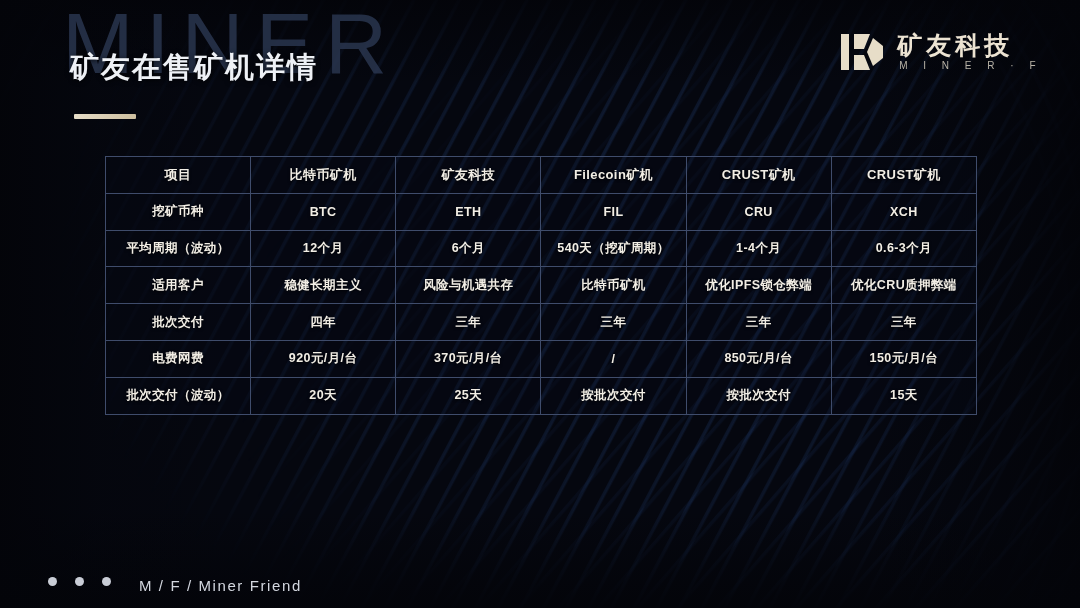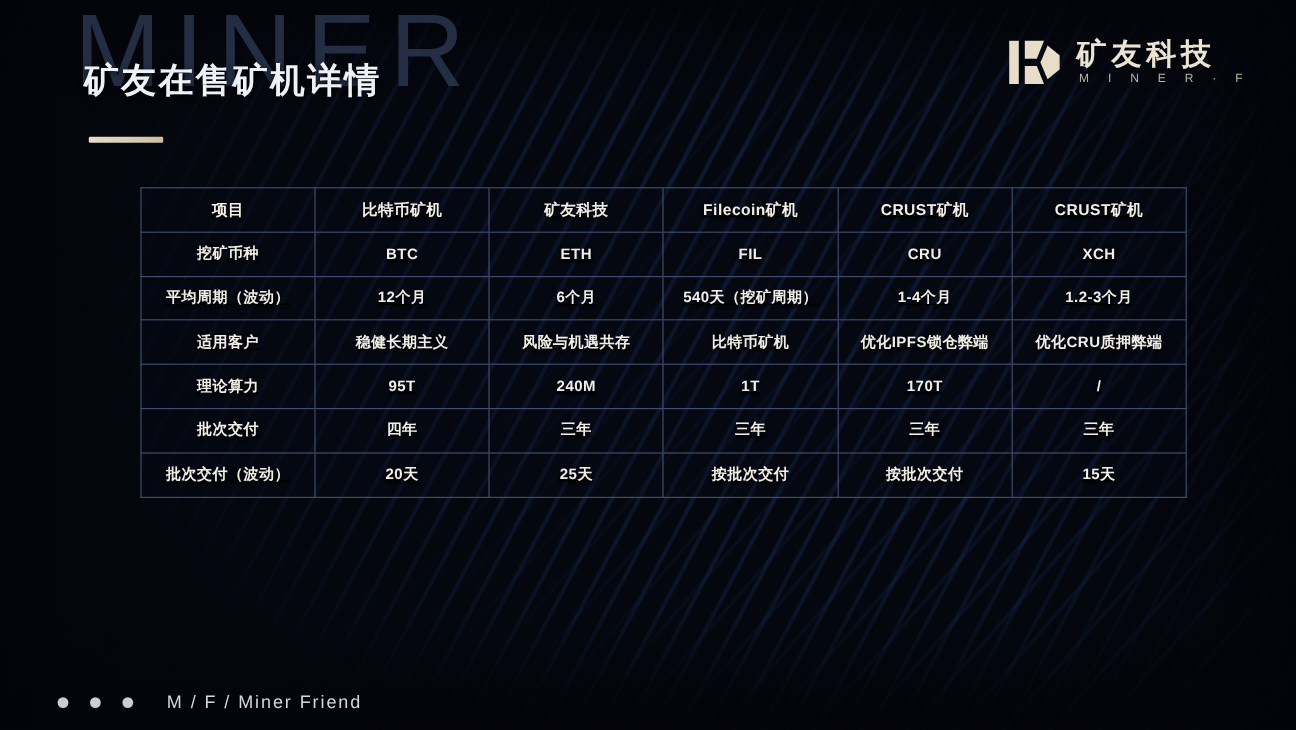--- a/index.html
+++ b/index.html
@@ -124,25 +124,24 @@
     letter-spacing:4px; line-height:1;
   }
   .brand-en {
     font-size:10px; color:#b9b3a6; letter-spacing:6.5px;
     line-height:1; padding-left:2px;
   }
 
   
   .spec-table {
     position:absolute;
-    left:117px; top:156px;
+    left:105px; top:156px;
     width:871px;
     border-collapse:collapse;
     table-layout:fixed;
-    text-decoration:underline;
   }
   .spec-table td {
     border:1px solid #3f4c6b;
     height:36.8px;
     text-align:center;
     vertical-align:middle;
     color:#f2eee5;
     font-size:12.5px;
     font-weight:700;
     letter-spacing:.4px;
@@ -153,21 +152,21 @@
   .spec-table tr:first-child td { font-size:13px; }
   .spec-table td.label-cell { font-size:12.5px; }
   col.c0 { width:145px; }
   col.cx { width:145.2px; }
 
   
   .footer {
     position:absolute;
     left:48px; bottom:14px;
     display:flex;
-    align-items:center;
+    align-items:flex-start;
     gap:14px;
   }
   .dots { display:flex; gap:18px; align-items:center; margin-right:14px; }
   .dot { width:9px; height:9px; border-radius:50%; background:#c9cdd6; display:block; }
   .footer-text {
     font-size:15px;
     color:#d3d7df;
     letter-spacing:1.6px;
     white-space:nowrap;
   }
@@ -224,45 +223,45 @@
           <td>FIL</td>
           <td>CRU</td>
           <td>XCH</td>
         </tr>
         <tr>
           <td class="label-cell">平均周期（波动）</td>
           <td>12个月</td>
           <td>6个月</td>
           <td>540天（挖矿周期）</td>
           <td>1-4个月</td>
-          <td>1.2-3个月</td>
+          <td>0.6-3个月</td>
         </tr>
         <tr>
           <td class="label-cell">适用客户</td>
           <td>稳健长期主义</td>
           <td>风险与机遇共存</td>
           <td>比特币矿机</td>
           <td>优化IPFS锁仓弊端</td>
           <td>优化CRU质押弊端</td>
         </tr>
         <tr>
-          <td class="label-cell">理论算力</td>
-          <td>95T</td>
-          <td>240M</td>
-          <td>1T</td>
-          <td>170T</td>
-          <td>/</td>
-        </tr>
-        <tr>
           <td class="label-cell">批次交付</td>
           <td>四年</td>
           <td>三年</td>
           <td>三年</td>
           <td>三年</td>
           <td>三年</td>
+        </tr>
+        <tr>
+          <td class="label-cell">电费网费</td>
+          <td>920元/月/台</td>
+          <td>370元/月/台</td>
+          <td>/</td>
+          <td>850元/月/台</td>
+          <td>150元/月/台</td>
         </tr>
         <tr>
           <td class="label-cell">批次交付（波动）</td>
           <td>20天</td>
           <td>25天</td>
           <td>按批次交付</td>
           <td>按批次交付</td>
           <td>15天</td>
         </tr>
       </tbody>

